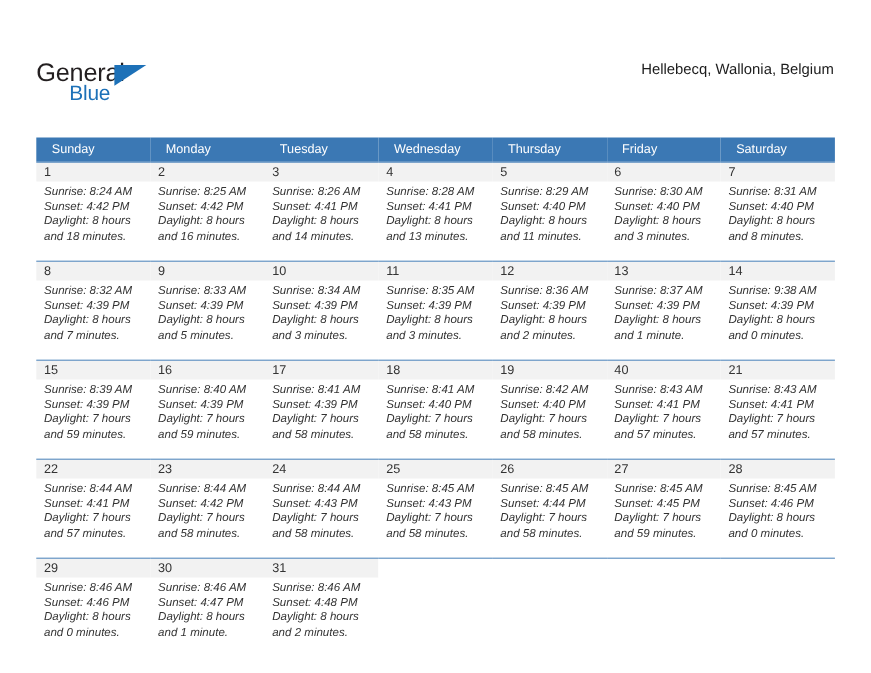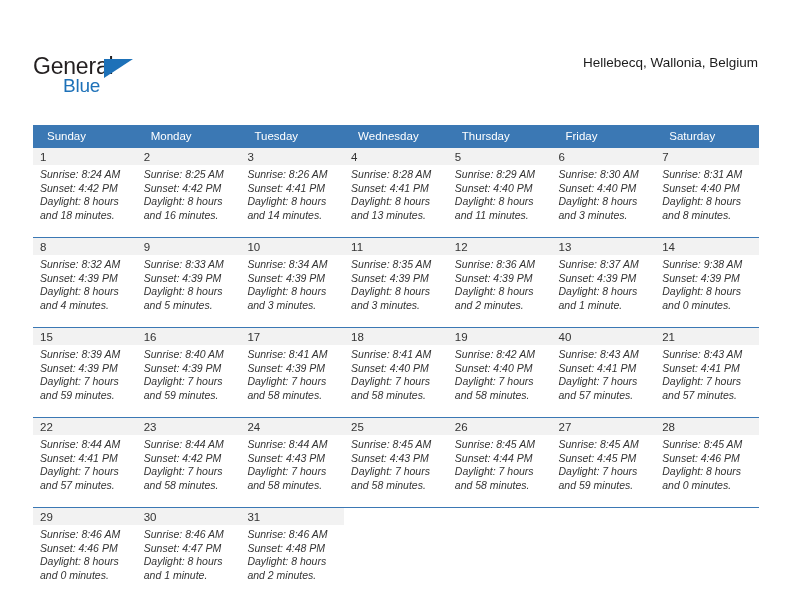--- a/index.html
+++ b/index.html
@@ -257,21 +257,21 @@
           </td>
         </tr>
         <tr>
           <td>
             <div class="daycell">
               <div class="daynum-band">8</div>
               <div class="details">
                 <div>Sunrise: 8:32 AM</div>
                 <div>Sunset: 4:39 PM</div>
                 <div>Daylight: 8 hours</div>
-                <div>and 4 minutes.</div>
+                <div>and 7 minutes.</div>
               </div>
             </div>
           </td>
           <td>
             <div class="daycell">
               <div class="daynum-band">9</div>
               <div class="details">
                 <div>Sunrise: 8:33 AM</div>
                 <div>Sunset: 4:39 PM</div>
                 <div>Daylight: 8 hours</div>

